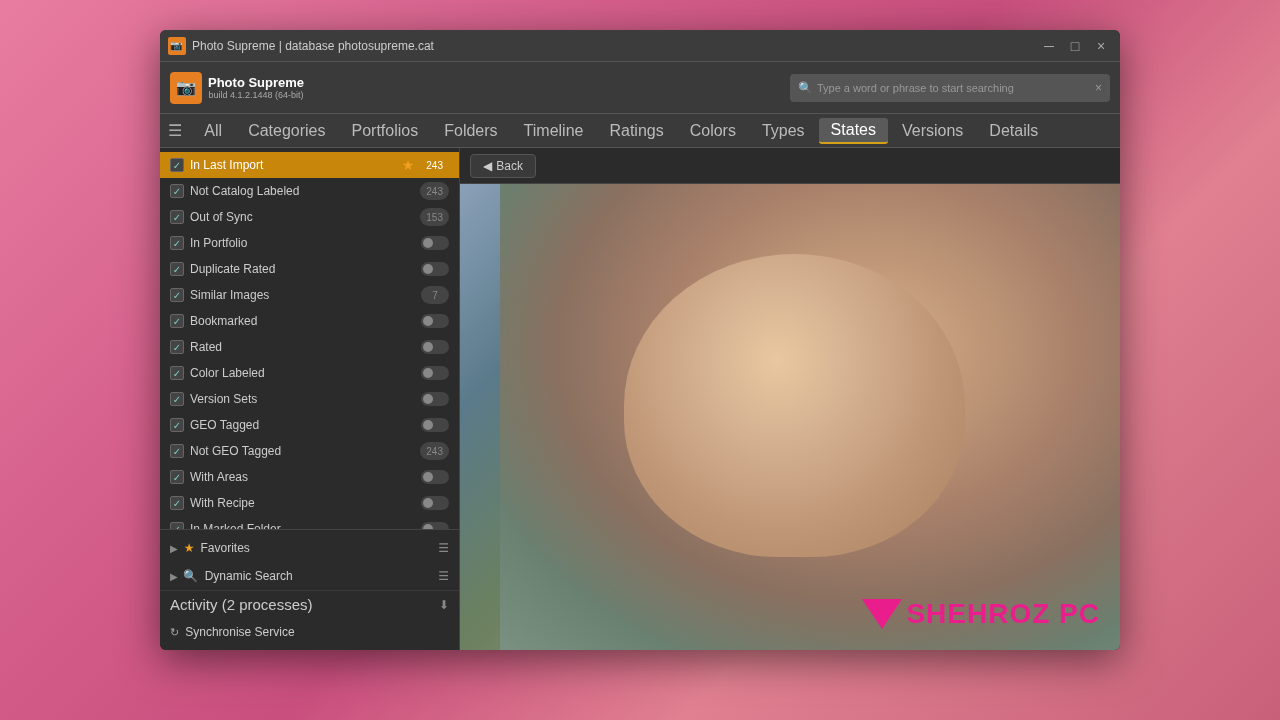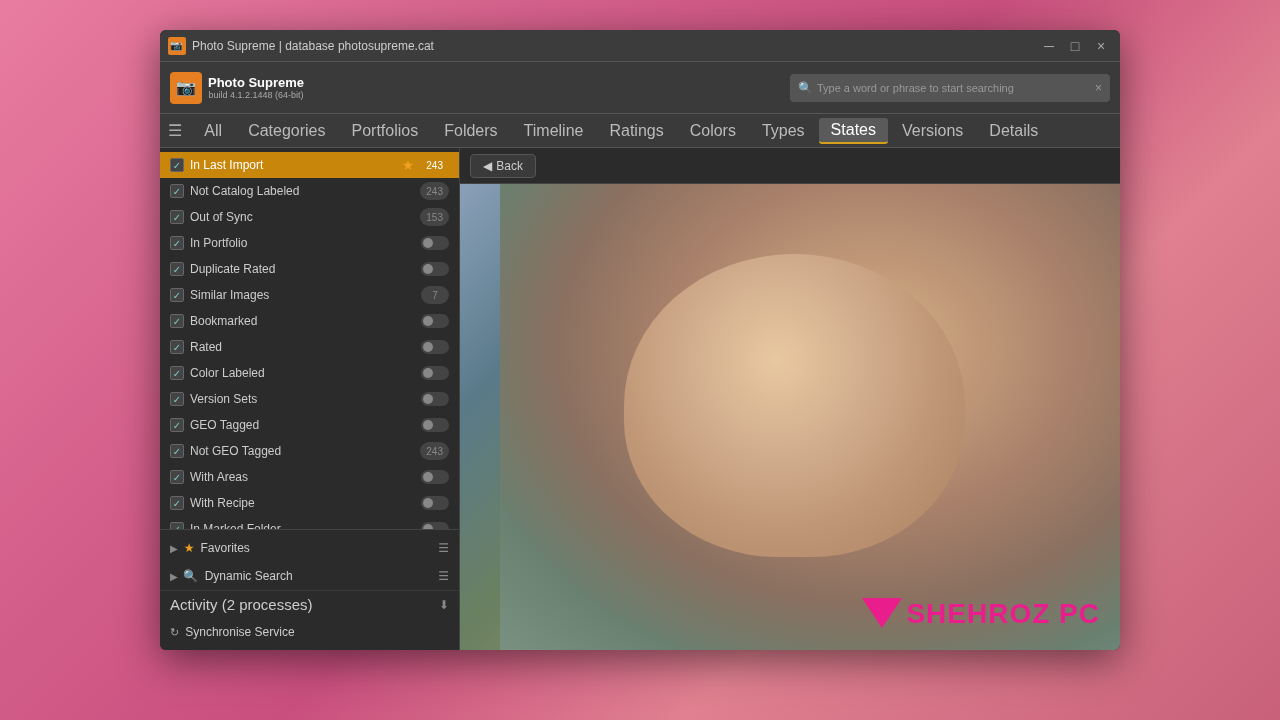--- a/index.html
+++ b/index.html
@@ -336,21 +336,21 @@
       display: flex;
       align-items: center;
       justify-content: flex-end;
     }
     
     .watermark {
       position: absolute;
       bottom: 20px;
       right: 20px;
       display: flex;
-      align-items: flex-start;
+      align-items: center;
       gap: 4px;
     }
     .watermark-triangle {
       width: 0;
       height: 0;
       border-left: 20px solid transparent;
       border-right: 20px solid transparent;
       border-top: 30px solid #e91e8c;
     }
     .watermark-text {

